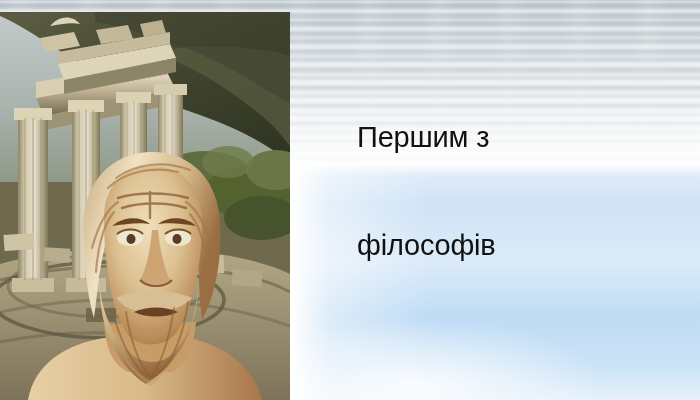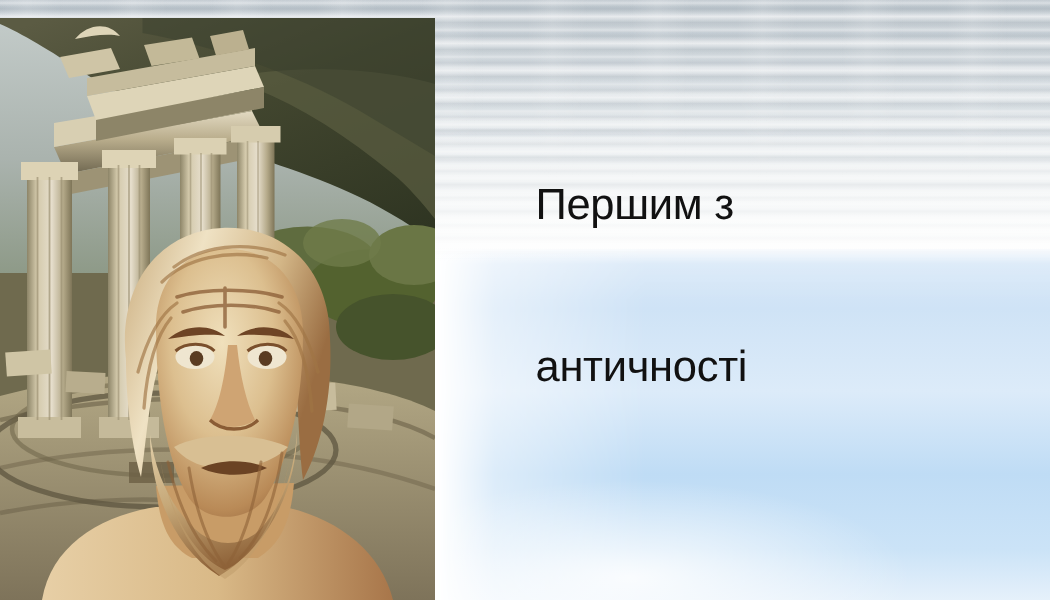--- a/index.html
+++ b/index.html
@@ -323,20 +323,20 @@
           <path d="M208,262 C206,236 200,214 190,202"></path>
           <path d="M108,176 C124,160 152,154 178,160"></path>
           <path d="M116,166 C134,152 164,148 190,158"></path>
         </g>
       </g>
     </svg>
   </div>
 
   <div class="textblock">
     <span class="textline">Першим з</span>
-    <span class="textline">античності</span>
+    <span class="textline">філософів</span>
     
     
     
     
   </div>
 
 </div>
 
 </body></html>

